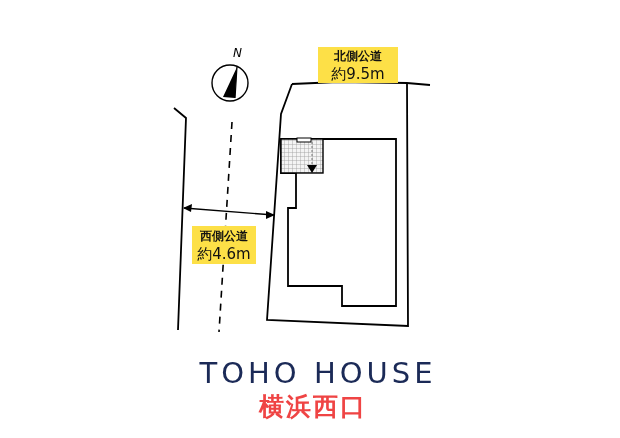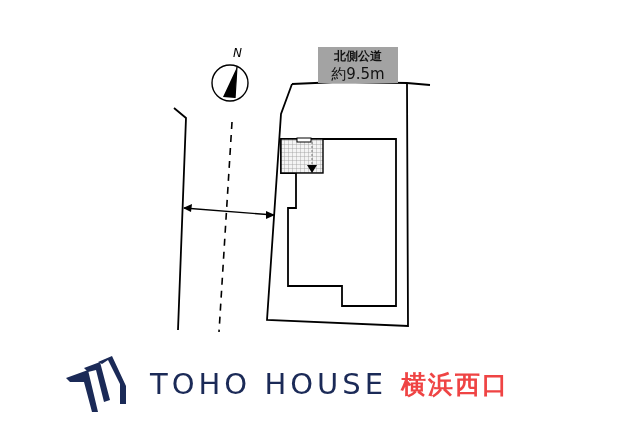--- a/index.html
+++ b/index.html
@@ -1,23 +1,23 @@
 <!DOCTYPE html>
 <html><head>
   <meta charset="utf-8">
   <style>
     html, body { margin: 0; padding: 0; background: #ffffff; }
     body { width: 620px; height: 438px; position: relative; overflow: hidden; font-family: "DejaVu Sans", sans-serif; }
     .plan { position: absolute; left: 0; top: 0; width: 620px; height: 340px; }
-    .label { position: absolute; text-align: center; color: #111; font-family: "DejaVu Sans", sans-serif; font-weight: bold; line-height: 18px; background: #a3a3a3; }
+    .label { position: absolute; text-align: center; color: #111; font-family: "DejaVu Sans", sans-serif; font-weight: bold; line-height: 18px; background: #fde047; }
     .label .l2 { font-weight: normal; font-size: 15px; }
     .north-label { position: absolute; left: 318px; top: 47px; width: 80px; font-size: 12px; }
     .west-label { position: absolute; left: 192px; top: 226px; width: 64px; font-size: 12px; padding: 1px 0; }
     .n-letter { position: absolute; left: 233px; top: 46px; font-size: 12px; font-style: italic; color: #000; font-family: "DejaVu Sans", sans-serif; }
-    .logo { position: absolute; left: 66px; top: 356px; height: 56px; width: 480px; display: flex; align-items: center; }
+    .logo { position: absolute; left: 66px; top: 356px; height: 56px; width: 480px; display: flex; align-items: center; flex-direction: column; }
     .logo-mark { width: 60px; height: 56px; }
     .logo-text { margin-left: 24px; font-family: "DejaVu Sans", sans-serif; font-size: 29px; letter-spacing: 4px; color: #1b2a57; font-weight: normal; }
     .logo-branch { margin-left: 14px; font-family: "DejaVu Sans", sans-serif; font-size: 25px; font-weight: bold; letter-spacing: 2px; color: #ef4444; }
   </style>
 </head>
 <body>
 
 <div class="plan">
   <svg width="620" height="340" viewBox="0 0 620 340">
     <defs>
@@ -64,20 +64,24 @@
     </g>
   </svg>
 
   <span class="n-letter">N</span>
 
   <div class="label north-label">
     <div>北側公道</div>
     <div class="l2">約9.5m</div>
   </div>
 
+  <div class="label west-label">
+    <div>西側公道</div>
+    <div class="l2">約4.6m</div>
+  </div>
 </div>
 
 <div class="logo">
   <svg class="logo-mark" viewBox="0 0 60 56">
     <g fill="#1b2a57">
       <polygon points="0,22 22,14 32,56 26,56 18,26 4,26"></polygon>
       <polygon points="18,12 34,6 44,44 38,46 30,14 22,16"></polygon>
       <polygon points="32,6 46,0 60,30 60,48 54,48 54,28 42,4 36,8"></polygon>
     </g>
   </svg>

